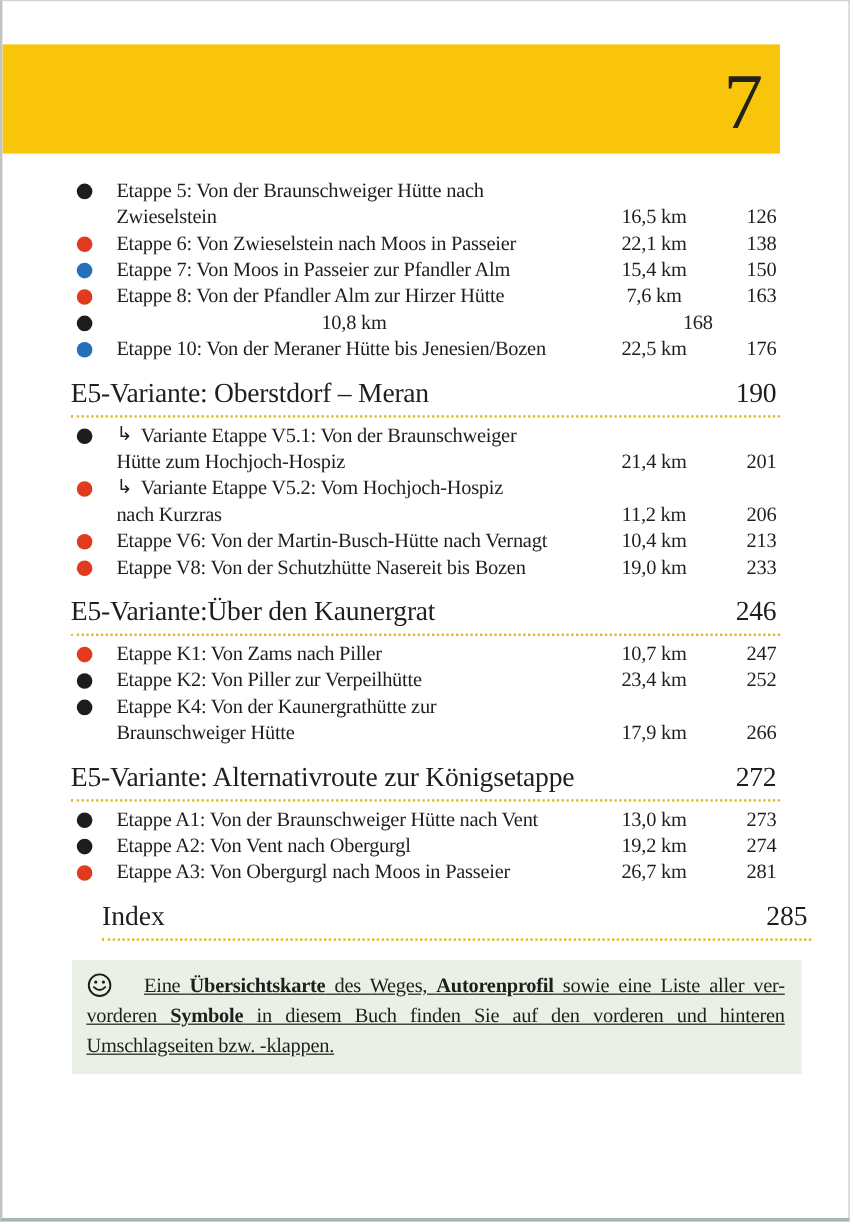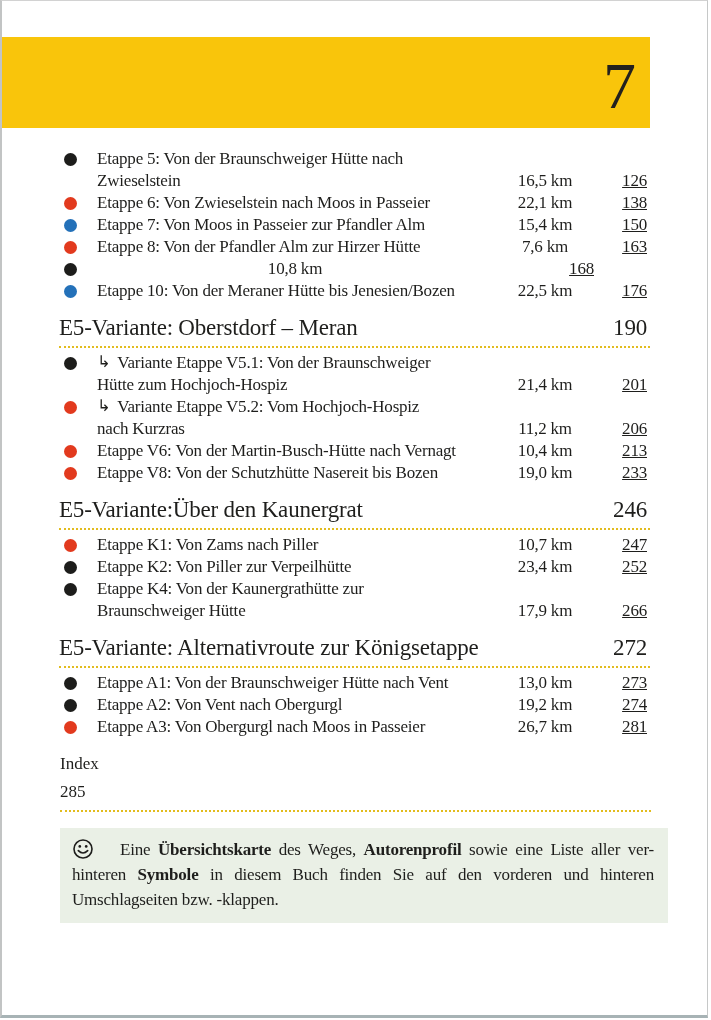--- a/index.html
+++ b/index.html
@@ -15,33 +15,33 @@
   .content{margin:20px 0 0 57px;width:591px;}
   .row{display:grid;grid-template-columns:38px 1fr 95px 53px;line-height:22px;font-size:17px;
        letter-spacing:-0.2px;}
   .bullet-cell{display:flex;align-items:center;}
   .dot{width:13px;height:13px;border-radius:50%;display:inline-block;margin-left:5px;}
   .dot.black{background:var(--dot-black,#1d1d1b);}
   .dot.red{background:var(--dot-red,#E23A1E);}
   .dot.blue{background:var(--dot-blue,#2471B9);}
   .text-cell{white-space:nowrap;overflow:hidden;}
   .km-cell{text-align:center;padding-right:9px;}
-  .page-cell{text-align:right;padding-right:3px;text-decoration:underline;}
+  .page-cell{text-align:right;padding-right:3px;}
   .varrow{display:inline-block;margin-right:7px;font-family:"DejaVu Sans",sans-serif;
           font-size:16px;transform:translateY(-1px);}
   .section-heading{display:flex;justify-content:space-between;align-items:flex-start;
         margin-top:12px;margin-bottom:4px;padding:0 3px 4px 0;font-size:23px;line-height:28px;
         border-bottom:2px dotted var(--dotline,#E2BC1E);letter-spacing:-0.2px;}
   .index-row{display:flex;justify-content:space-between;align-items:baseline;
-        margin:12px 0 0 58px;width:588px;font-size:17px;line-height:28px;
-        padding:0 3px 4px 0;border-bottom:2px dotted var(--dotline,#E2BC1E);flex-direction:column;}
+        margin:12px 0 0 83px;width:588px;font-size:23px;line-height:28px;
+        padding:0 3px 4px 0;border-bottom:2px dotted var(--dotline,#E2BC1E);}
   
   .note-box{box-sizing:border-box;margin:16px 0 0 58px;width:608px;background:var(--notebg,#EAF0E6);
         padding:9px 14px 11px 12px;font-size:17px;line-height:25px;letter-spacing:-0.2px;}
-  .note-line{text-align:justify;}
+  .note-line{text-align:justify;text-decoration:underline;}
   .note-line.just{text-align-last:justify;}
   .note-line b{font-weight:bold;}
   .smiley{display:inline-block;width:22px;height:22px;vertical-align:-5px;margin-right:26px;}
 </style>
 </head>
 <body>
 
 <div class="page">
 
   <div class="band">
@@ -260,17 +260,17 @@
   </div>
 
   <div class="note-box" id="note-box">
 
   <div class="note-line just"><span class="smiley"><svg width="22" height="22" viewBox="0 0 22 22">
             <circle cx="11" cy="11" r="9" fill="none" stroke="#1d1d1b" stroke-width="1.6"></circle>
             <circle cx="7.8" cy="8.4" r="1.35" fill="#1d1d1b"></circle>
             <circle cx="14.2" cy="8.4" r="1.35" fill="#1d1d1b"></circle>
             <path d="M6.3 12.6 Q11 17.4 15.7 12.6" fill="none" stroke="#1d1d1b" stroke-width="1.6" stroke-linecap="round"></path>
           </svg></span><span>Eine </span><b>Übersichtskarte</b><span> des Weges, </span><b>Autorenprofil</b><span> sowie eine Liste aller ver-</span></div>
-      <div class="note-line just"><span>hinteren </span><b>Symbole</b><span> in diesem Buch finden Sie auf den vorderen und hinteren</span></div>
+      <div class="note-line just"><span>vorderen </span><b>Symbole</b><span> in diesem Buch finden Sie auf den vorderen und hinteren</span></div>
       <div class="note-line"><span>Umschlagseiten bzw. -klappen.</span></div>
     </div>
 
 </div>
 
 </body></html>

